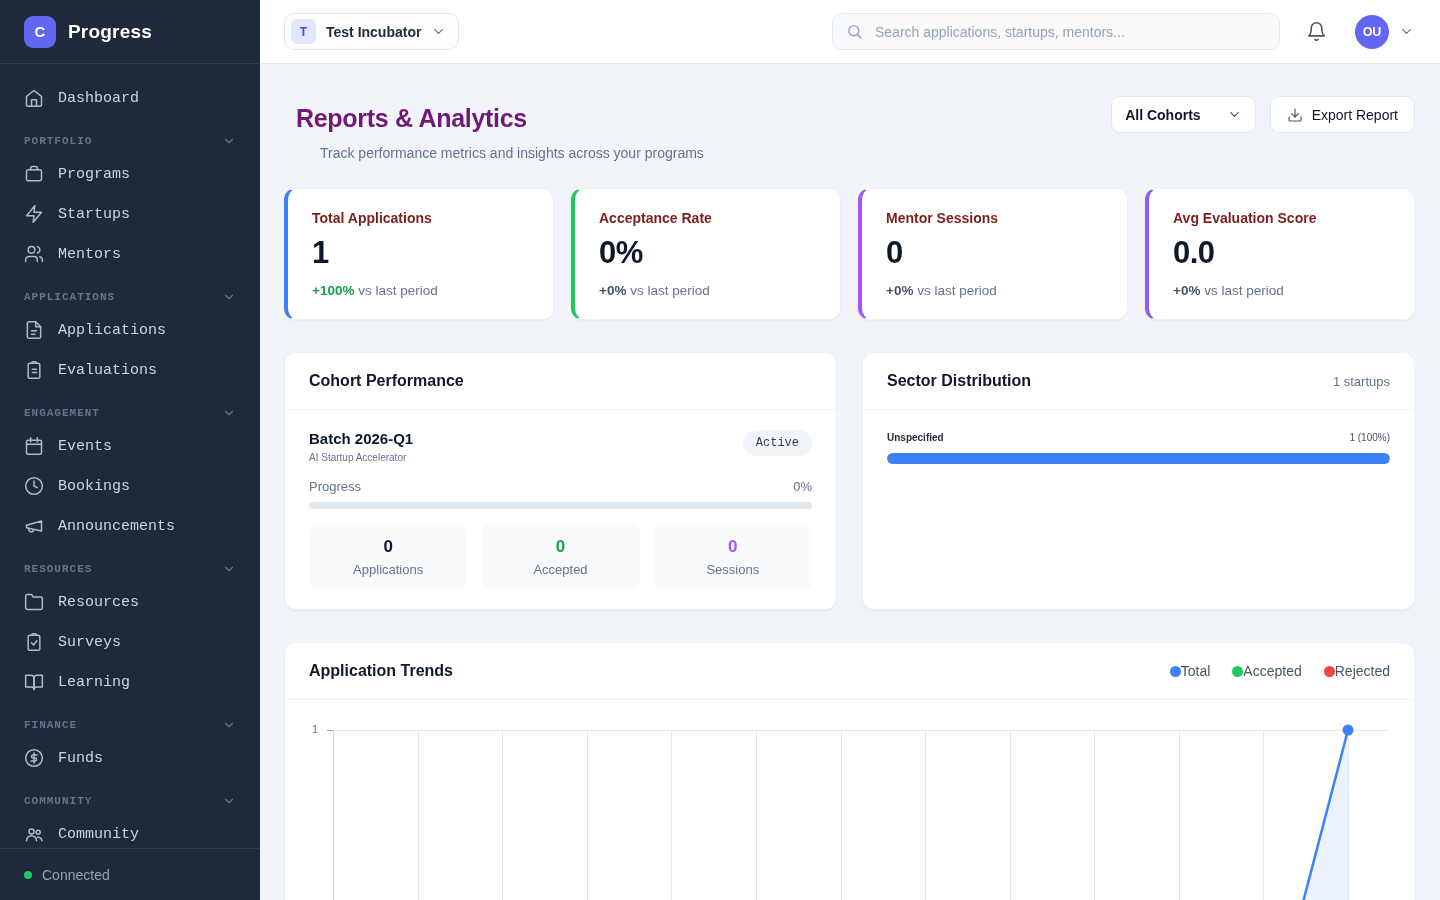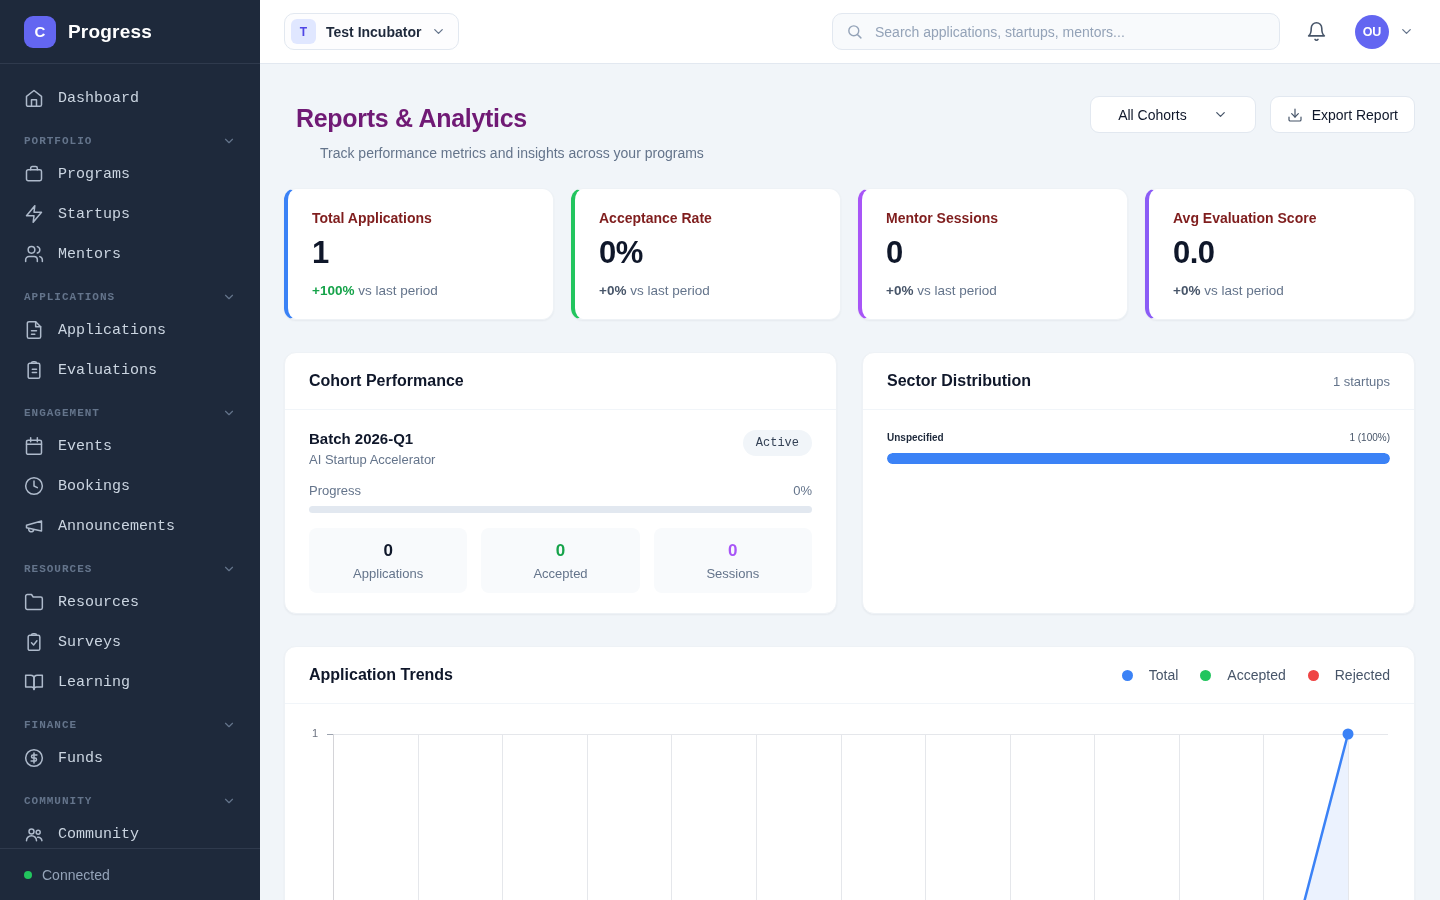--- a/index.html
+++ b/index.html
@@ -38,21 +38,21 @@
   .icon-btn svg { width:21px; height:21px; }
   .avatar { margin-left:28px; width:34px; height:34px; border-radius:50%; background:#6366f1; color:#fff; font-size:12.5px; font-weight:700; display:flex; align-items:center; justify-content:center; cursor:pointer; }
   .avatar-caret { margin-left:10px; color:#64748b; cursor:pointer; }
 
   
   .content { padding:28px 25px 0 24px; }
   .page-head { display:flex; justify-content:space-between; align-items:flex-start; }
   h1 { font-size:25px; margin:12px; font-weight:700; color:#701a75; letter-spacing:-.3px; }
   .subtitle { margin-top:9px; font-size:14px; color:#64748b;margin-left:36px; }
   .controls { display:flex; gap:14px; align-items:center; margin-top:4px; }
-  .select-btn { height:37px; display:flex; align-items:center; gap:26px; padding:0 27px; background:#fff; border:1px solid #e2e8f0; border-radius:9px; font-size:14px; color:#0f172a; cursor:pointer; }
+  .select-btn { height:37px; display:flex; align-items:center; gap:26px; padding:0 13px; background:#fff; border:1px solid #e2e8f0; border-radius:9px; font-size:14px; color:#0f172a; cursor:pointer;font-weight:bold; }
   .select-btn svg, .export-btn svg { width:15px; height:15px; color:#475569; }
   .export-btn { height:37px; display:flex; align-items:center; gap:9px; padding:0 16px; background:#fff; border:1px solid #e2e8f0; border-radius:9px; font-size:14px; font-weight:500; color:#0f172a; cursor:pointer; }
   .export-btn svg { width:16px; height:16px; }
 
   
   .stats { margin-top:27px; display:grid; grid-template-columns:repeat(4,1fr); gap:17px; }
   .stat-card { background:#fff; border:1px solid #eef2f6; border-left-width:4px; border-left-color:#3b82f6; border-radius:12px; padding:21px 24px; box-shadow:0 1px 2px rgba(15,23,42,.05); }
   .stat-label { font-size:14px; font-weight:700; color:#7f1d1d; }
   .stat-value { margin-top:9px; font-size:31px; font-weight:700; color:#0f172a; letter-spacing:-.5px; }
   .stat-delta { margin-top:12px; font-size:13.5px; color:#64748b; }
@@ -61,40 +61,40 @@
   
   .row2 { margin-top:32px; display:grid; grid-template-columns:1fr 1fr; gap:25px; align-items:stretch; }
   .card { background:#fff; border:1px solid #eef2f6; border-radius:12px; box-shadow:0 1px 2px rgba(15,23,42,.05); }
   .card-head { padding:19px 24px; border-bottom:1px solid #f1f5f9; display:flex; align-items:center; justify-content:space-between; }
   .card-title { font-size:16px; font-weight:700; color:#0f172a; }
   .card-note { font-size:13px; color:#64748b; }
   .card-body { padding:20px 24px; }
 
   .batch-head { display:flex; justify-content:space-between; align-items:flex-start; }
   .batch-name { font-size:15px; font-weight:700; color:#0f172a; }
-  .batch-program { margin-top:5px; font-size:13px; color:#64748b; }
+  .batch-program { margin-top:5px; font-size:10px; color:#64748b; }
   .badge { height:26px; padding:0 13px; border-radius:999px; background:#f1f5f9; color:#334155; font-size:12px; font-weight:500; display:flex; align-items:center;font-family:Liberation Mono, monospace; }
   .progress-row { margin-top:16px; display:flex; justify-content:space-between; font-size:13px; color:#64748b; }
   .progress-track { margin-top:8px; height:7px; border-radius:99px; background:#e2e8f0; overflow:hidden; }
   .progress-fill { height:100%; border-radius:99px; background:#3b82f6; }
   .mini-grid { margin-top:15px; display:grid; grid-template-columns:repeat(3,1fr); gap:14px; }
   .mini { background:#f8fafc; border-radius:8px; padding:13px 0 12px; text-align:center; }
   .mini-val { font-size:17px; font-weight:700; color:#0f172a; }
   .mini-label { margin-top:5px; font-size:13px; color:#64748b; }
 
   .sector-row-top { display:flex; justify-content:space-between; font-size:10px; align-items:center; margin-top:2px;gap:36px; }
   .sector-label { font-weight:600; color:#1e293b; }
   .sector-val { color:#475569; }
   .sector-track { margin-top:10px; height:11px; border-radius:99px; background:#eef2f6; overflow:hidden; }
   .sector-fill { height:100%; border-radius:99px; }
 
   
   .trends { margin-top:32px; height:480px; }
   .legend { display:flex; gap:22px; align-items:center; }
-  .legend-item { display:flex; gap:16px; align-items:center; font-size:14px; color:#475569; }
+  .legend-item { display:flex; gap:0; align-items:center; font-size:14px; color:#475569; }
   .legend-dot { width:11px; height:11px; border-radius:50%; }
   .plot { position:relative; margin:30px 26px 0 48px; height:324px; }
   .hline { position:absolute; top:0; left:0; right:0; height:1px; background:#e5e7eb; }
   .ylab { position:absolute; left:-21px; top:-7px; font-size:11px; color:#6b7280; }
   .ytick { position:absolute; left:-6px; top:0; width:6px; height:1px; background:#9ca3af; }
   .plot-inner { position:absolute; top:0; bottom:0; left:0; right:40px; }
   .vline { position:absolute; top:0; bottom:-600px; width:1px; background:#e5e7eb; }
   .vline.axis { background:#d4d4d8; }
   .line-svg { position:absolute; left:0; top:0; width:100%; height:100%; overflow:visible; }
   .chart-dot { position:absolute; left:100%; top:0; width:11px; height:11px; border-radius:50%; transform:translate(-50%,-50%); background:#3b82f6; }

